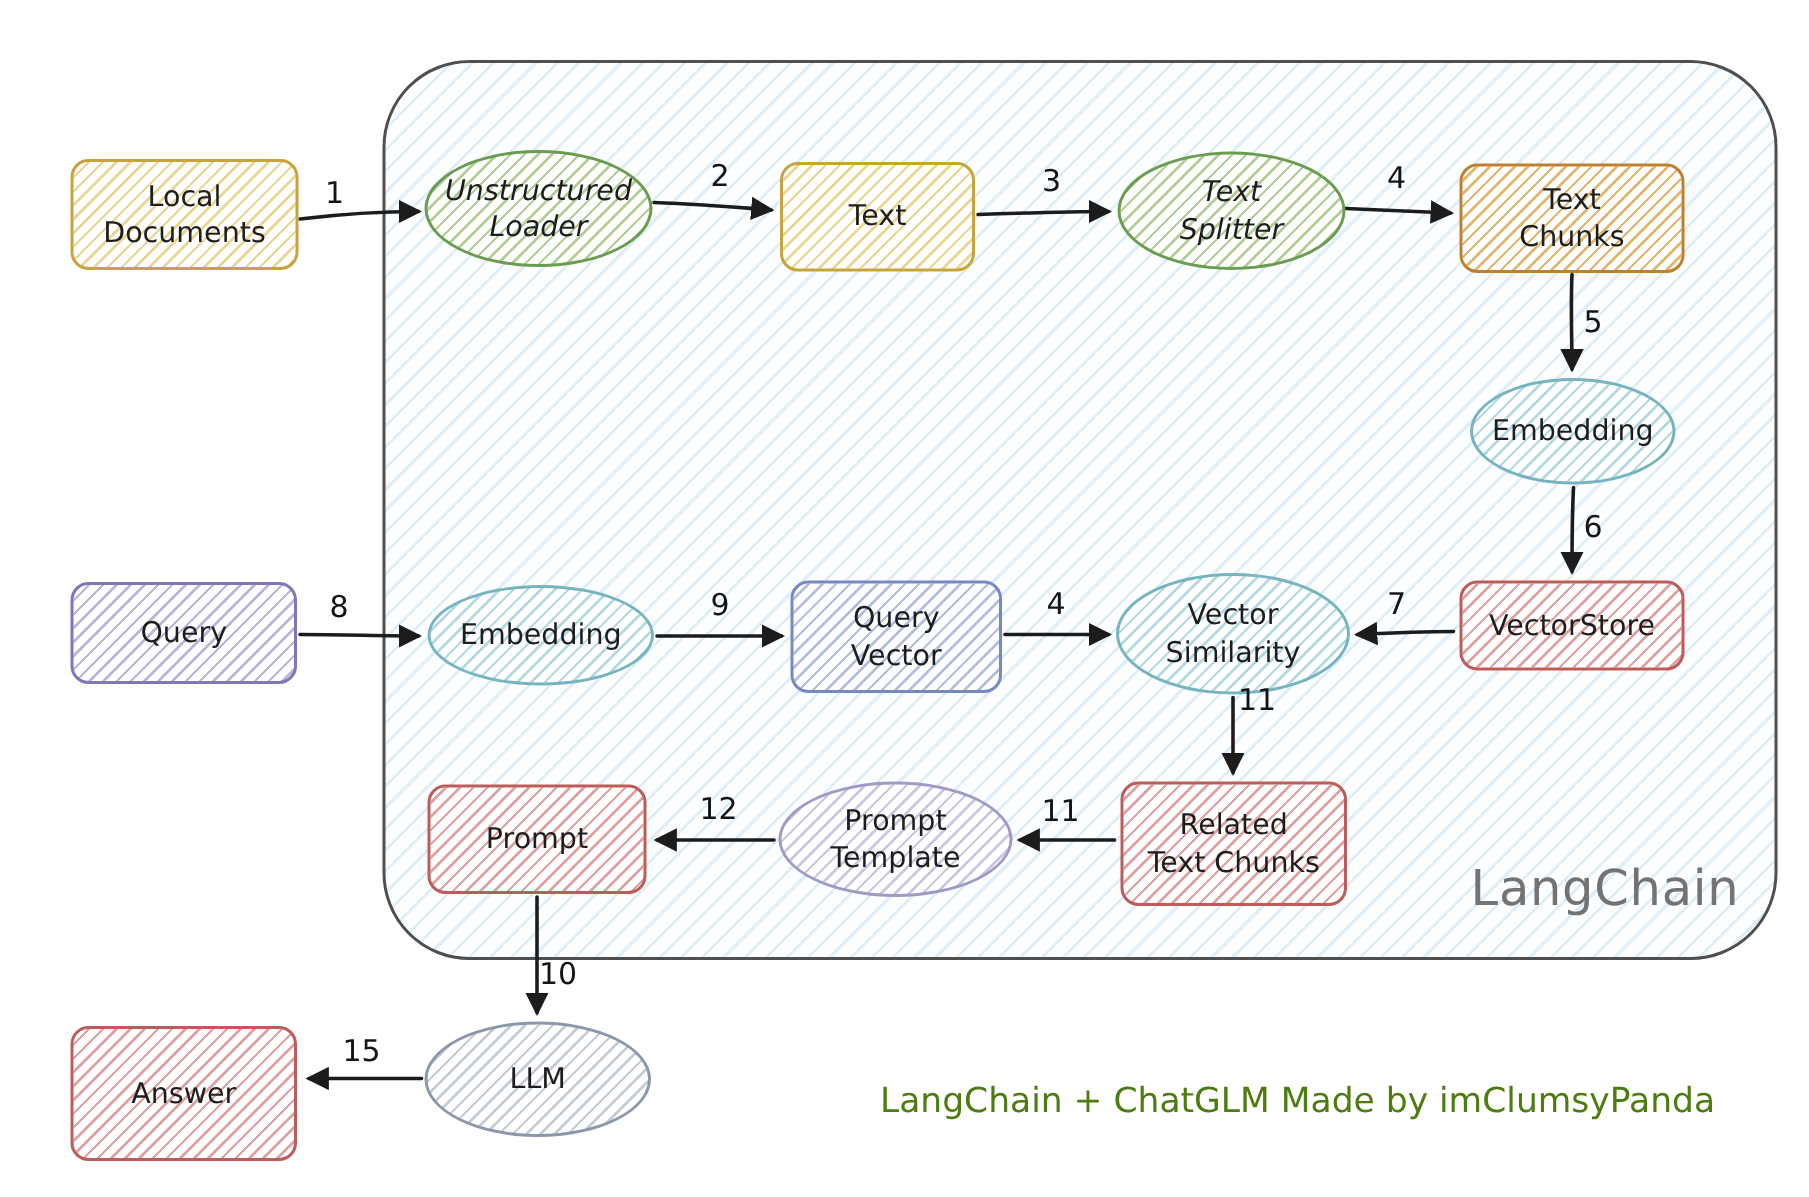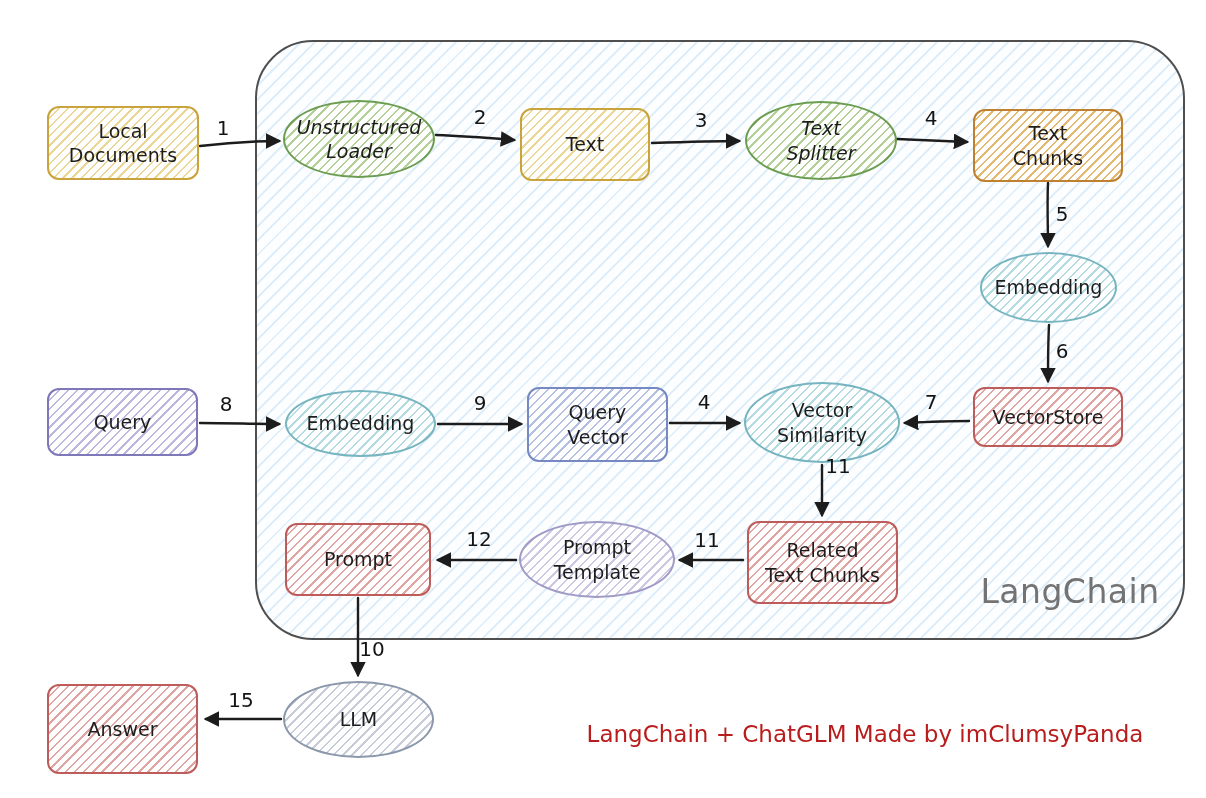--- a/index.html
+++ b/index.html
@@ -35,21 +35,21 @@
   .edge-label{
     position:absolute;transform:translate(-50%,-50%);
     font-size:20px;color:#141414;z-index:3;
   }
   .langchain-title{
     position:absolute;left:975px;top:572px;width:190px;text-align:center;
     font-size:33px;color:#737373;letter-spacing:.5px;z-index:3;
   }
   .caption{
     position:absolute;left:565px;top:721px;width:600px;text-align:center;
-    font-size:23px;color:#b91c1c;z-index:3;
+    font-size:23px;color:#4d7c0f;z-index:3;
   }
 </style>
 </head>
 <body>
 
 <div class="stage">
 
   <div class="langchain-box"></div>
 
   <svg class="edges" width="1206" height="798" viewBox="0 0 1206 798">

